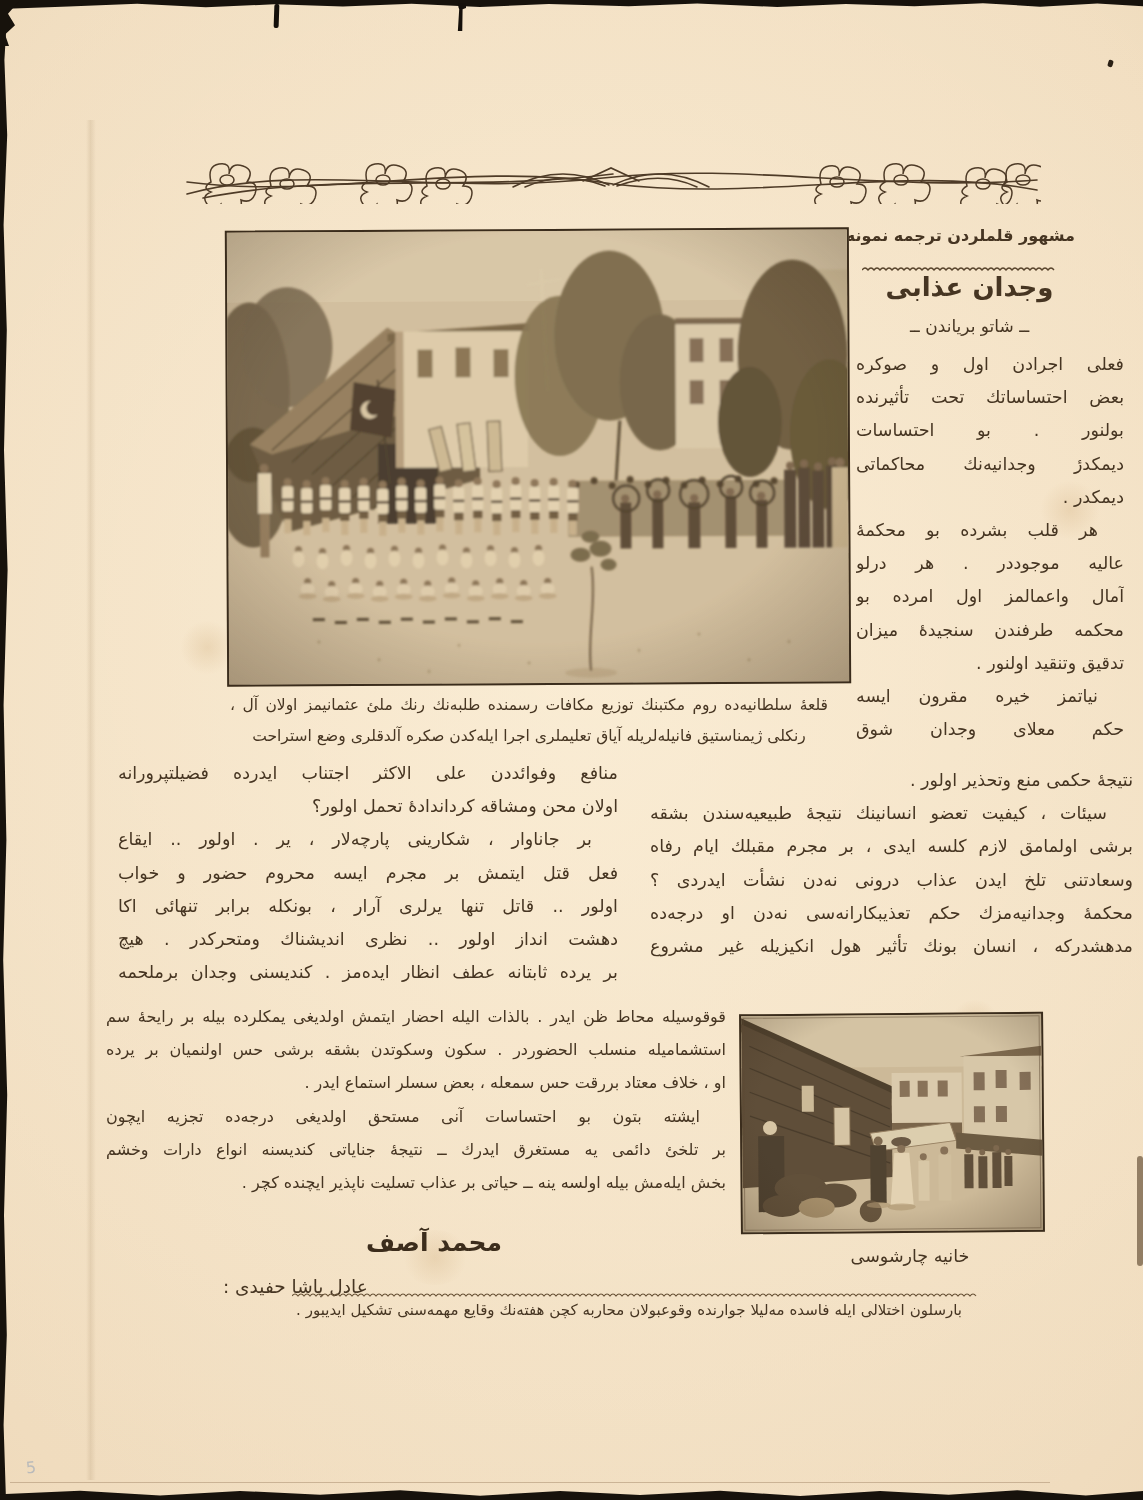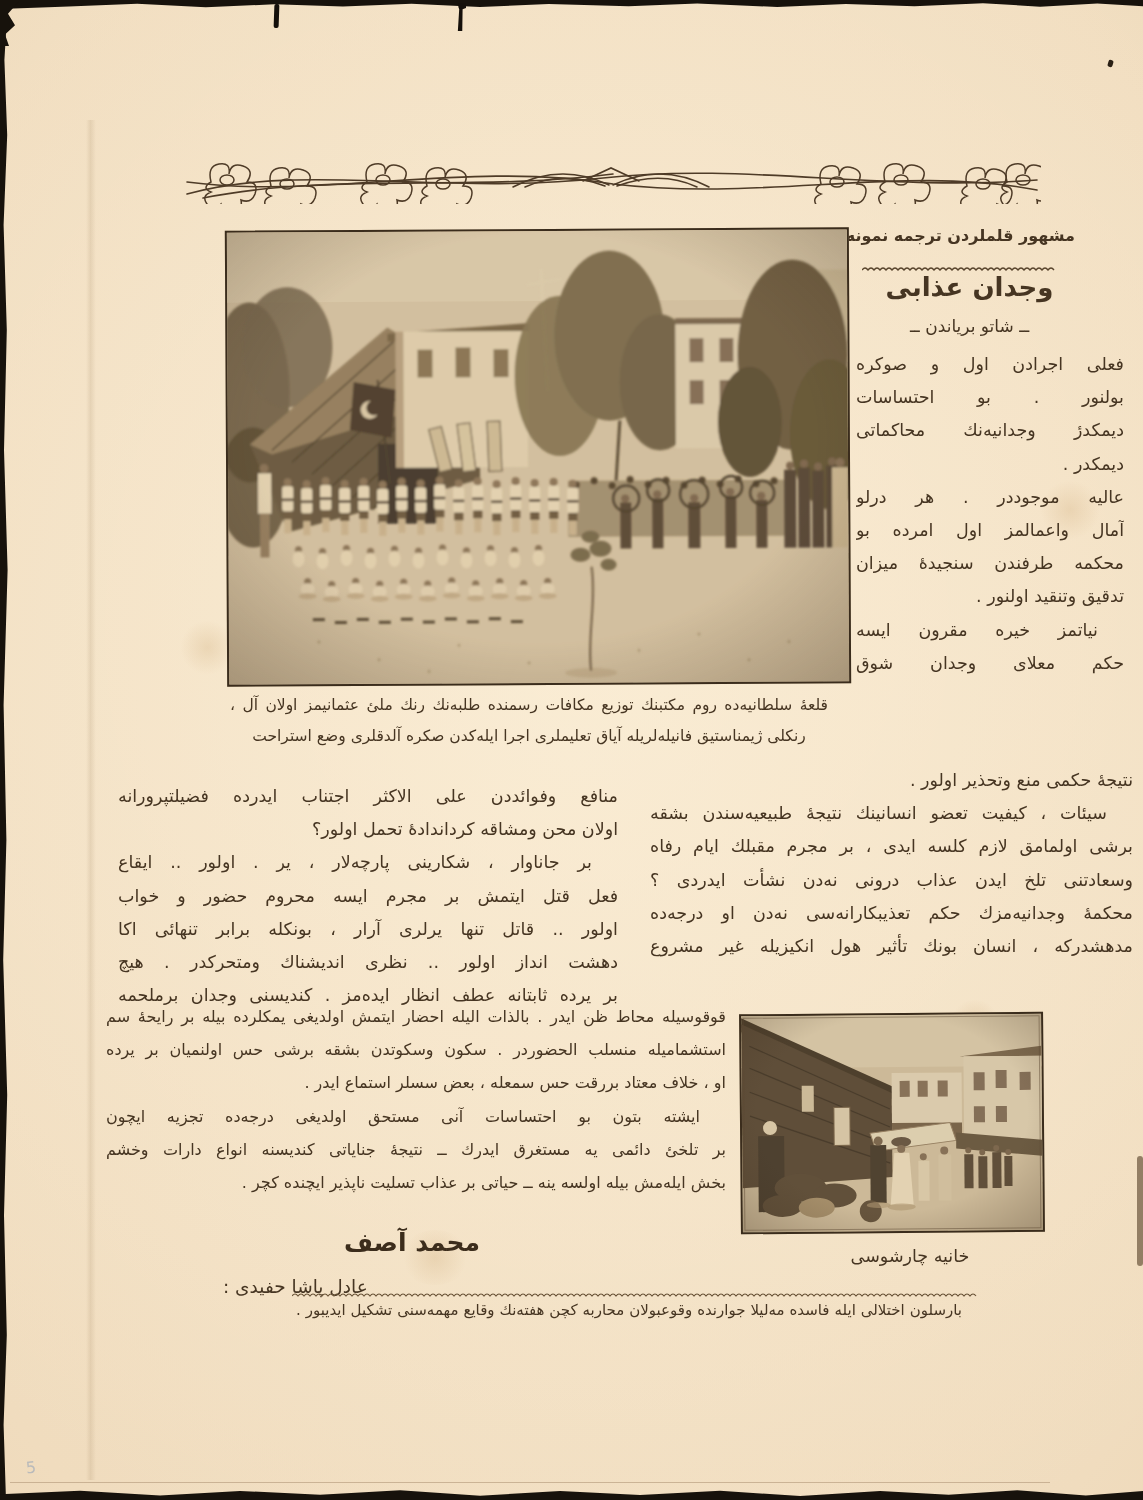--- a/index.html
+++ b/index.html
@@ -110,23 +110,25 @@
     <svg width="196" height="8" viewBox="0 0 196 8">
         <path d="M0 5 q3 -4 6 0 q3 -4 6 0 q3 -4 6 0 q3 -4 6 0 q3 -4 6 0 q3 -4 6 0 q3 -4 6 0 q3 -4 6 0 q3 -4 6 0 q3 -4 6 0 q3 -4 6 0 q3 -4 6 0 q3 -4 6 0 q3 -4 6 0 q3 -4 6 0 q3 -4 6 0 q3 -4 6 0 q3 -4 6 0 q3 -4 6 0 q3 -4 6 0 q3 -4 6 0 q3 -4 6 0 q3 -4 6 0 q3 -4 6 0 q3 -4 6 0 q3 -4 6 0 q3 -4 6 0 q3 -4 6 0 q3 -4 6 0 q3 -4 6 0 q3 -4 6 0 q3 -4 6 0 " fill="none" stroke="#57432c" stroke-width="1.3"></path>
       </svg>
   </div>
 
   <div class="abs rtl title ink" style="left:882px;top:272px;width:175px;">وجدان عذابى</div>
   <div class="abs rtl subtitle ink" style="left:877px;top:316px;width:185px;">ــ شاتو برياندن ــ</div>
 
   <div class="abs col-narrow" style="left:856px;top:348px;width:268px;">
     <div class="tl">فعلى اجرادن اول و صوكره</div>
+    <div class="tl">بعض احتساساتك تحت تأثيرنده</div>
     <div class="tl">بولنور . بو احتساسات</div>
     <div class="tl">ديمكدرٔ وجدانيه‌نك محاكماتى</div>
     <div class="tl end">ديمكدر .</div>
+    <div class="tl ind">هر قلب بشرده بو محكمهٔ</div>
     <div class="tl">عاليه موجوددر . هر درلو</div>
     <div class="tl">آمال واعمالمز اول امرده بو</div>
     <div class="tl">محكمه طرفندن سنجيدهٔ ميزان</div>
     <div class="tl end">تدقيق وتنقيد اولنور .</div>
     <div class="tl ind">نياتمز خيره مقرون ايسه</div>
     <div class="tl">حكم معلاى وجدان شوق</div>
   </div>
 
   <div class="abs photo-frame" style="left:226px;top:229px;width:620px;height:452px;transform:rotate(-0.3deg);">
     <svg width="620" height="452" viewBox="0 0 620 452">
@@ -355,21 +357,21 @@
 
   <div class="abs col-wide" style="left:650px;top:764px;width:483px;">
     <div class="tl end">نتيجهٔ حكمى منع وتحذير اولور .</div>
     <div class="tl ind">سيئات ، كيفيت تعضو انسانينك نتيجهٔ طبيعيه‌سندن بشقه</div>
     <div class="tl">برشى اولمامق لازم كلسه ايدى ، بر مجرم مقبلك ايام رفاه</div>
     <div class="tl">وسعادتنى تلخ ايدن عذاب درونى نه‌دن نشأت ايدردى ؟</div>
     <div class="tl">محكمهٔ وجدانيه‌مزك حكم تعذيبكارانه‌سى نه‌دن او درجه‌ده</div>
     <div class="tl">مدهشدركه ، انسان بونك تأثير هول انكيزيله غير مشروع</div>
   </div>
 
-  <div class="abs col-left" style="left:118px;top:780px;width:500px;">
+  <div class="abs col-left" style="left:118px;top:757px;width:500px;">
     <div class="tl">منافع وفوائددن على الاكثر اجتناب ايدرده فضيلتپرورانه</div>
     <div class="tl end">اولان محن ومشاقه كرداندادهٔ تحمل اولور؟</div>
     <div class="tl ind">بر جاناوار ، شكارينى پارچه‌لار ، ير . اولور .. ايقاع</div>
     <div class="tl">فعل قتل ايتمش بر مجرم ايسه محروم حضور و خواب</div>
     <div class="tl">اولور .. قاتل تنها يرلرى آرار ، بونكله برابر تنهائى اكا</div>
     <div class="tl">دهشت انداز اولور .. نظرى انديشناك ومتحركدر . هيچ</div>
     <div class="tl">بر يرده ثابتانه عطف انظار ايده‌مز . كنديسنى وجدان برملحمه</div>
   </div>
 
   <div class="abs block-wrap" style="left:106px;top:1000px;width:620px;">
@@ -378,21 +380,21 @@
     <div class="tl end">او ، خلاف معتاد بررقت حس سمعله ، بعض سسلر استماع ايدر .</div>
   </div>
 
   <div class="abs block-close" style="left:106px;top:1100px;width:620px;">
     <div class="tl ind">ايشته بتون بو احتساسات آنى مستحق اولديغى درجه‌ده تجزيه ايچون</div>
     <div class="tl">بر تلخئ دائمى يه مستغرق ايدرك ــ نتيجهٔ جناياتى كنديسنه انواع دارات وخشم</div>
     <div class="tl end">بخش ايله‌مش بيله اولسه ينه ــ حياتى بر عذاب تسليت ناپذير ايچنده كچر .</div>
   </div>
 
   <div class="abs rtl sig-role" style="left:223px;top:1238px;margin-top:38px;">عادل پاشا حفيدى :</div>
-  <div class="abs rtl sig-name" style="left:360px;top:1228px;width:120px;">محمد آصف</div>
+  <div class="abs rtl sig-name" style="left:382px;top:1228px;width:120px;">محمد آصف</div>
 
   <div class="abs photo-frame" style="left:740px;top:1013px;width:300px;height:216px;transform:rotate(-0.5deg);">
     <svg width="300" height="216" viewBox="0 0 300 216">
       <defs>
         <radialGradient id="vign2" cx="50%" cy="46%" r="78%">
           <stop offset="58%" stop-color="rgba(60,44,26,0)"></stop>
           <stop offset="100%" stop-color="rgba(60,44,26,.32)"></stop>
         </radialGradient>
       </defs>
       <rect width="300" height="216" fill="#c9b694"></rect>

